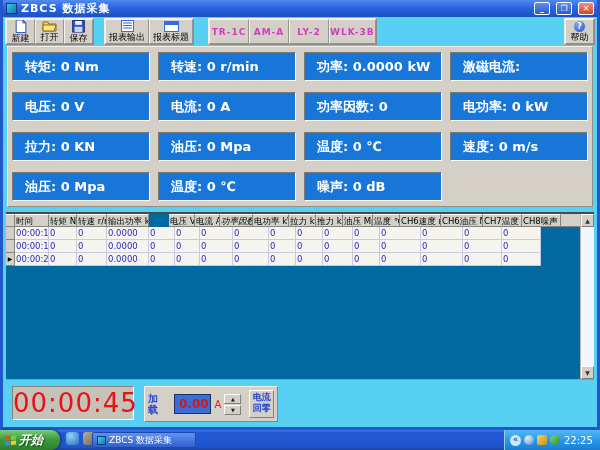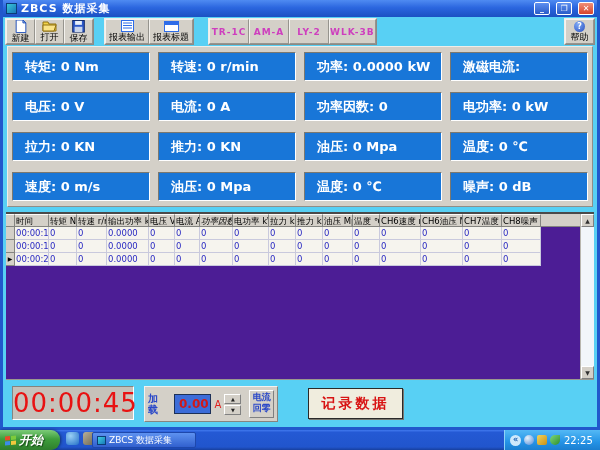--- a/index.html
+++ b/index.html
@@ -32,21 +32,21 @@
 
   
   .panel-area { position:absolute; left:4px; right:4px; top:46px; height:161px; background:#D4D0C8;
                 border:1px solid; border-color:#EFEEE9 #908E88 #908E88 #EFEEE9;
                 display:grid; grid-template-columns:repeat(4,1fr); gap:11px 8px; padding:5px 4px; }
   .panel { background:#1876D8; border:1px solid; border-color:#7A7870 #FFFFFF #FFFFFF #7A7870;
            color:#fff; font-weight:bold; font-size:13px; display:flex; align-items:center;
            padding-left:12px; white-space:nowrap; overflow:hidden; }
 
   
-  .table-area { position:absolute; left:3px; right:3px; top:212px; height:168px; background:#4c1d95;
+  .table-area { position:absolute; left:3px; right:3px; top:212px; height:168px; background:#0369a1;
                 border-top:2px solid #4A4A4A; border-bottom:1px solid #9A988F; font-size:8.5px; }
   .table-inner { margin-right:14px; }
   .g-row { display:flex; height:13px; line-height:12px; }
   .th { background:#D4D0C8; border-right:1px solid #848480; border-bottom:1px solid #848480;
         border-top:1px solid #FCFBF8; padding:0 1px; white-space:nowrap; overflow:hidden; color:#000; flex:none; }
   .td { background:#F6F4EE; border-right:1px solid #C9C9DD; border-bottom:1px solid #C9C9DD;
         padding:0 1px; white-space:nowrap; overflow:hidden; color:#2A2AC2; flex:none; }
   .marker { width:9px; background:#D4D0C8; border-right:1px solid #848480; border-bottom:1px solid #848480;
             color:#000; font-size:6px; text-align:center; line-height:12px; flex:none; padding:0; }
   .cell-fill { flex:1; border:none; background:transparent; }
@@ -184,38 +184,37 @@
     <div class="panel-area">
         <div class="panel">转矩: 0 Nm</div>
         <div class="panel">转速: 0 r/min</div>
         <div class="panel">功率: 0.0000 kW</div>
         <div class="panel">激磁电流:</div>
         <div class="panel">电压: 0 V</div>
         <div class="panel">电流: 0 A</div>
         <div class="panel">功率因数: 0</div>
         <div class="panel">电功率: 0 kW</div>
         <div class="panel">拉力: 0 KN</div>
-        <div class="panel">推力: 0 KN</div>
         <div class="panel">油压: 0 Mpa</div>
         <div class="panel">温度: 0 ℃</div>
         <div class="panel">速度: 0 m/s</div>
         <div class="panel">油压: 0 Mpa</div>
         <div class="panel">温度: 0 ℃</div>
         <div class="panel">噪声: 0 dB</div>
       </div>
 
     <div class="table-area">
       <div class="table-inner">
         <div class="g-row">
             <div class="th marker"></div>
             <div class="th" style="width: 34px;">时间</div>
             <div class="th" style="width: 28px;">转矩 Nm</div>
             <div class="th" style="width: 30px;">转速 r/min</div>
             <div class="th" style="width: 42px;">输出功率 kW</div>
-            <div class="th" style="width: 26px;">电压 V</div>
+            <div class="th" style="width: 26px; margin-left: 20px;">电压 V</div>
             <div class="th" style="width: 25px;">电流 A</div>
             <div class="th" style="width: 33px; font-style: italic;">功率因数</div>
             <div class="th" style="width: 36px;">电功率 kW</div>
             <div class="th" style="width: 27px;">拉力 kN</div>
             <div class="th" style="width: 27px;">推力 kN</div>
             <div class="th" style="width: 30px;">油压 Mpa</div>
             <div class="th" style="width: 27px;">温度 ℃</div>
             <div class="th" style="width: 41px;">CH6速度 m/s</div>
             <div class="th" style="width: 42px;">CH6油压 Mpa</div>
             <div class="th" style="width: 39px;">CH7温度 ℃</div>
@@ -296,21 +295,20 @@
       <div class="load-group">
         <span class="load-label">加载</span>
         <span class="load-field">0.00</span>
         <span class="load-unit">A</span>
         <span class="spinner">
           <span class="spin-btn">▲</span>
           <span class="spin-btn">▼</span>
         </span>
         <span class="zero-btn">电流回零</span>
       </div>
-      <div class="record-btn">记录数据</div>
     </div>
   </div>
 
   <div class="taskbar">
     <div class="start-btn">
       <span class="winflag">
         <span style="background:#E84A2A"></span>
           <span style="background:#7ECB3C"></span>
         <span style="background:#3C8CE8"></span>
           <span style="background:#F0C83C"></span>

